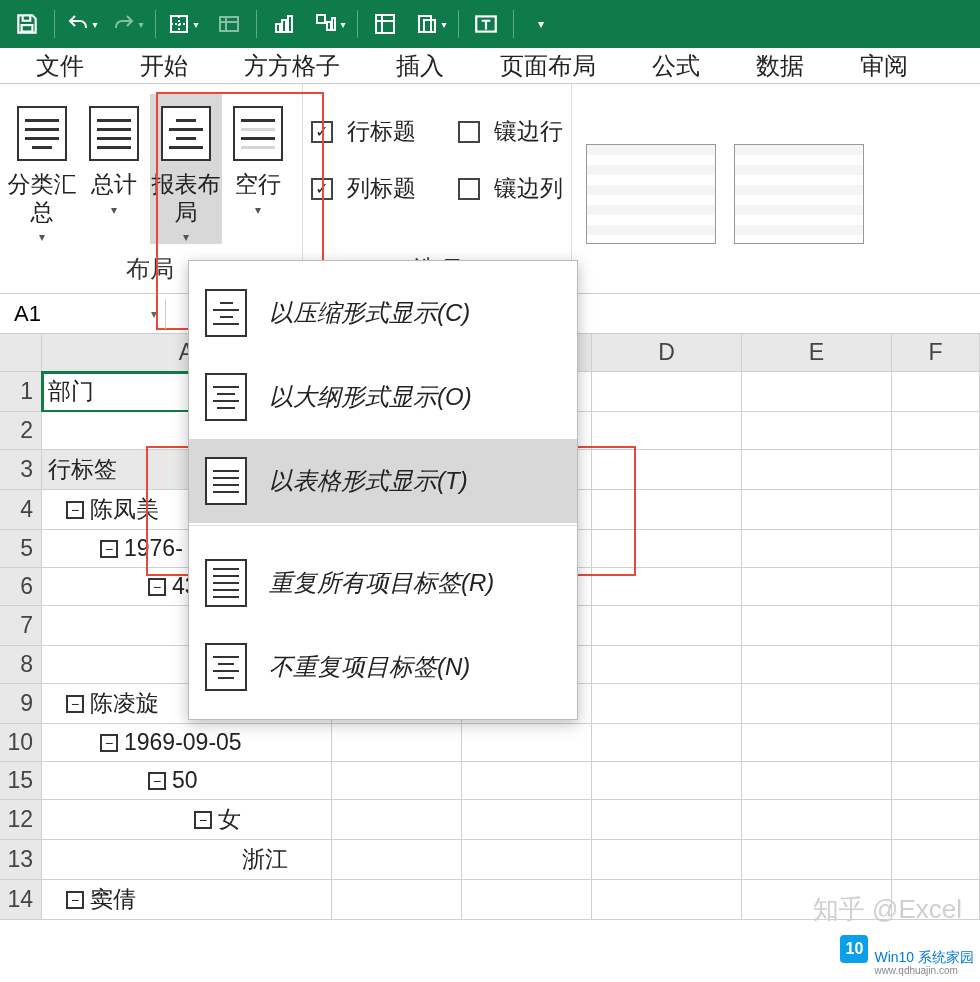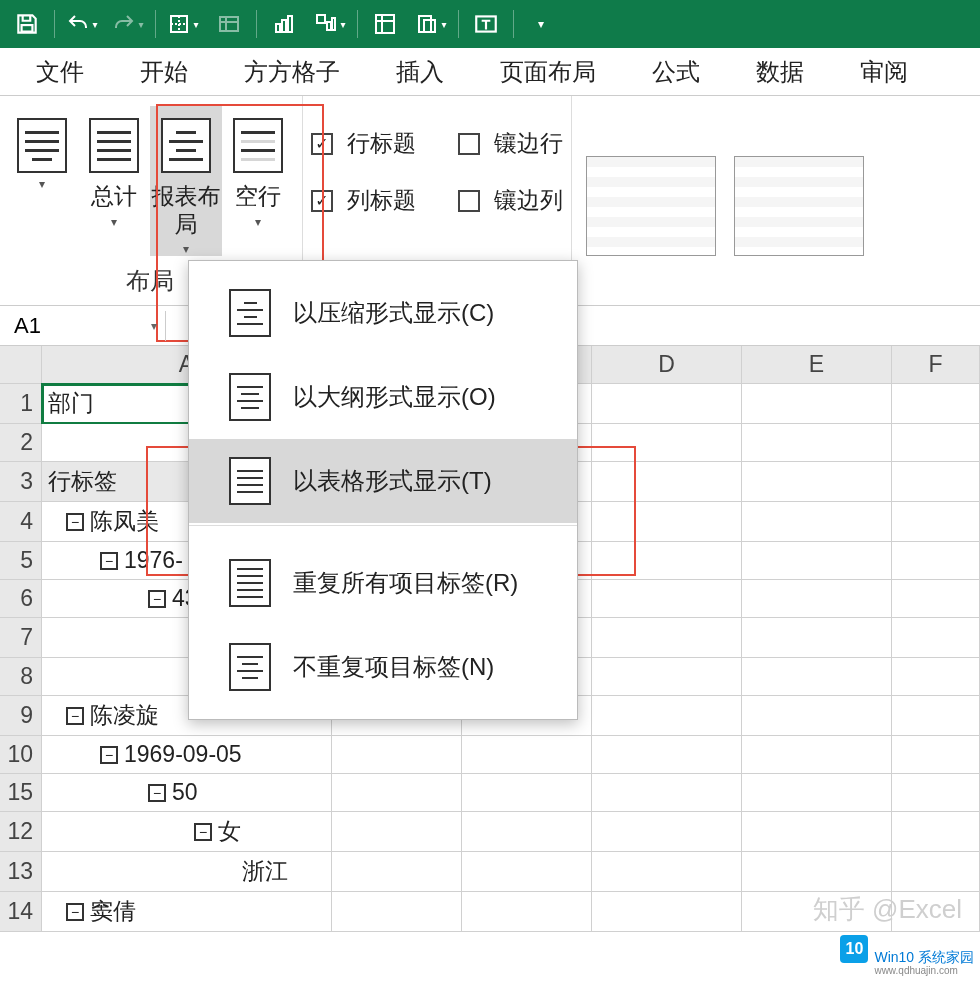--- a/index.html
+++ b/index.html
@@ -33,21 +33,21 @@
   }
   .qat-drop::after {
     content: "▾";
     font-size: 10px;
     margin-left: 2px;
     color: #fff;
   }
   .tabs {
     display: flex;
     align-items: center;
-    height: 48px;
+    height: 36px;
     background: #fff;
     border-bottom: 1px solid #ccc;
     padding-left: 8px;
   }
   .tab {
     padding: 0 28px;
     font-size: 24px;
     color: #222;
     height: 100%;
     display: flex;
@@ -146,23 +146,24 @@
     background: #fff;
     border: 1px solid #bbb;
     box-shadow: 0 4px 14px rgba(0,0,0,0.25);
     z-index: 50;
     padding: 10px 0;
   }
   .menu-item {
     display: flex;
     align-items: center;
     gap: 22px;
-    padding: 18px 40px;
+    padding: 18px 16px;
     font-size: 24px;
     color: #222;
+    font-style: italic;
   }
   .menu-item.hovered {
     background: #d8d8d8;
   }
   .menu-sep {
     height: 14px;
     border-top: 1px solid #ddd;
     margin: 2px 0;
   }
   .namebox-row {
@@ -332,20 +333,21 @@
 <div class="ribbon">
   <div class="ribbon-group">
     <div style="display:flex">
       <div class="big-btn">
         <div class="icon-box">
             <span class="ln"></span>
             <span class="ln"></span>
             <span class="ln"></span>
             <span class="ln" style="width:60%"></span>
           </div>
+        <div class="lbl">分类汇总</div>
         <div class="drop">▾</div>
       </div>
       <div class="big-btn">
         <div class="icon-box">
             <span class="ln"></span>
             <span class="ln"></span>
             <span class="ln"></span>
             <span class="ln"></span>
           </div>
         <div class="lbl">总计</div>

